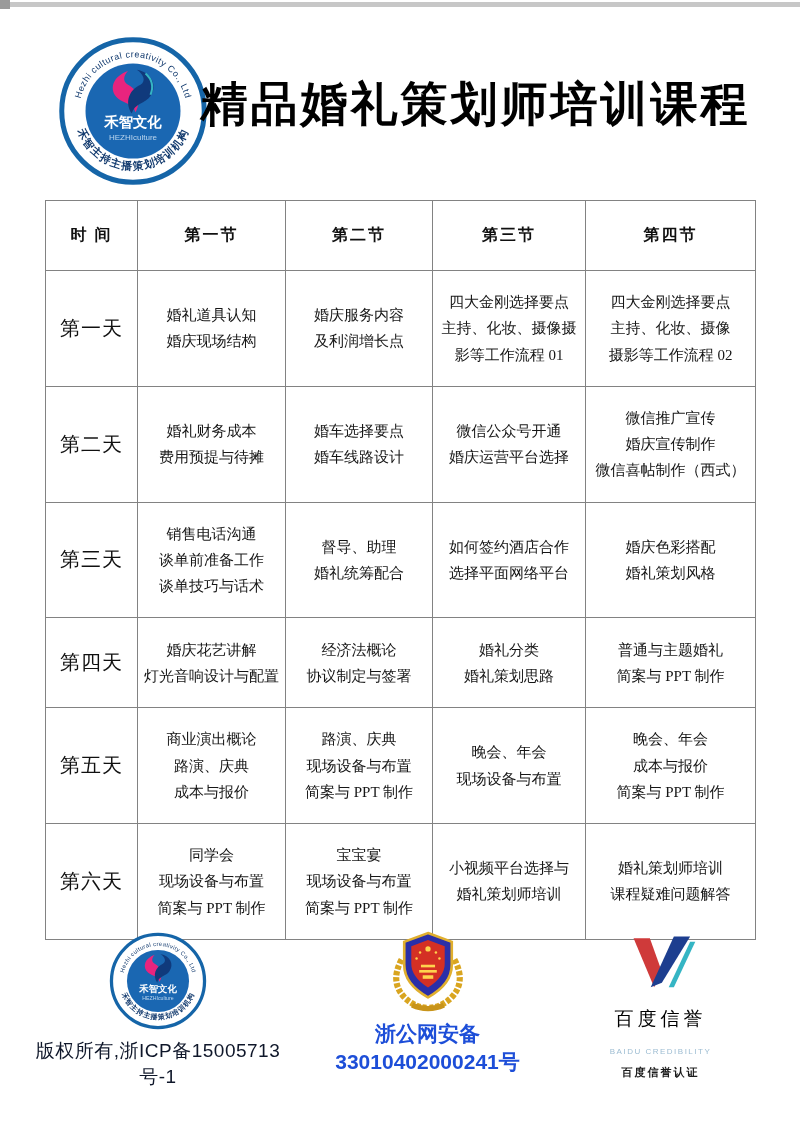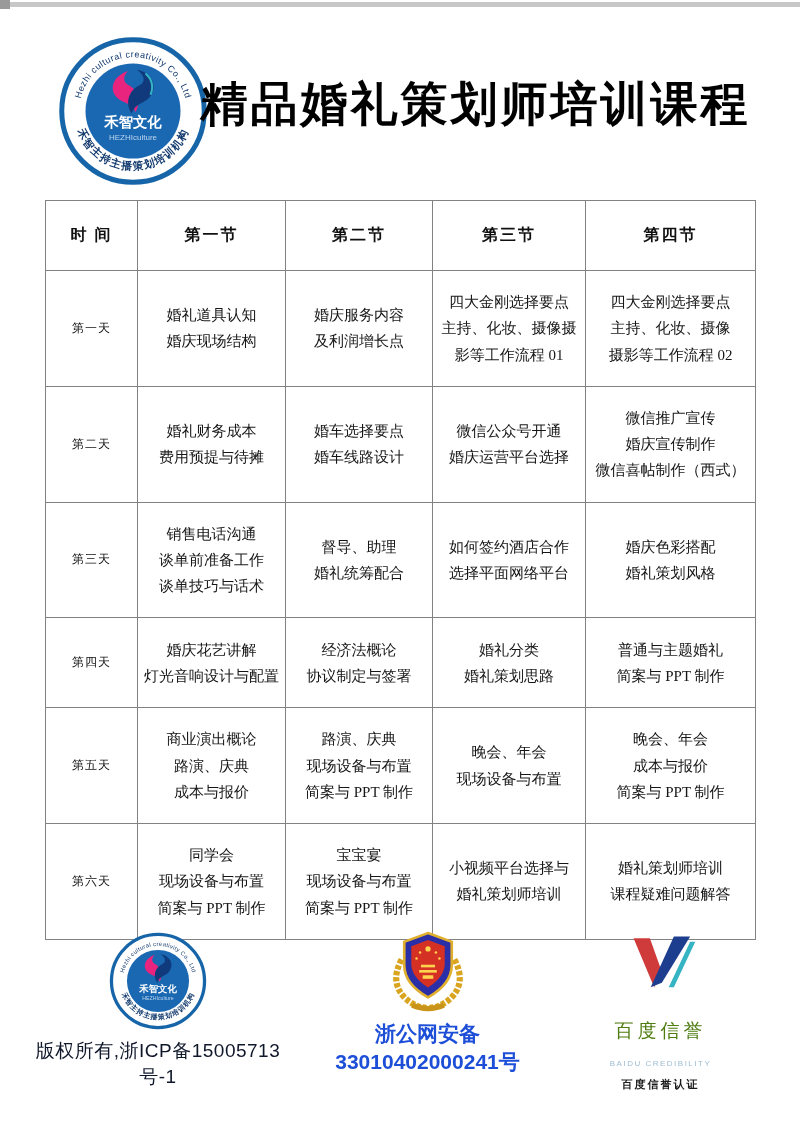--- a/index.html
+++ b/index.html
@@ -18,41 +18,41 @@
   }
 
   
   .course-table {
     position:absolute; left:45px; top:200px; border-collapse:collapse; table-layout:fixed;
   }
   .course-table td {
     border:1px solid #828282; text-align:center; vertical-align:middle; padding:18px 4px;
   }
   .head-cell { font-weight:bold; font-size:16px; letter-spacing:2px; color:#101010; }
-  .day-cell  { vertical-align:top; padding-top:24px; font-size:12px; color:#101010; letter-spacing:1px; }
+  .day-cell  { vertical-align:top; padding-top:24px; font-size:20px; color:#101010; letter-spacing:1px; }
   .cell      { white-space:pre-line; font-size:15px; line-height:1.75; color:#161616; }
   .rh  { height:70px; }
   .r1  { height:102px; }
   .r2  { height:91px; }
   .r3  { height:100px; }
   .r4  { height:90px; }
   .r5  { height:95px; }
   .r6  { height:97px; }
 
   
   .sans { font-family:"Liberation Sans","DejaVu Sans",sans-serif; }
   .footer-left   { position:absolute; left:28px;  top:932px; width:260px; text-align:center; }
   .footer-center { position:absolute; left:300px; top:924px; width:255px; text-align:center; }
   .footer-right  { position:absolute; left:583px; top:934px; width:155px; text-align:center; }
   .logo-small { width:98px; height:98px; display:inline-block; }
   .copyright-text { margin-top:4px; font-size:19px; color:#0f172a; letter-spacing:0.5px; }
   .badge-icon { width:88px; height:92px; display:inline-block; }
   .police-text { font-size:21px; font-weight:bold; color:#1d4ed8; }
   .baidu-v { width:70px; height:60px; display:inline-block; }
-  .baidu-cn { font-size:19px; color:#4d7c0f; letter-spacing:4px; margin-top:20px; }
+  .baidu-cn { font-size:19px; color:#000000; letter-spacing:4px; margin-top:8px; }
   .baidu-en { font-size:8px; color:#9cbcd2; letter-spacing:1.5px; margin-top:15px; }
   .baidu-cert { font-size:11px; font-weight:bold; color:#1b1b1b; letter-spacing:2px; margin-top:9px; }
 
   
   .watermark { position:absolute; right:6px; bottom:12px; display:flex; align-items:flex-end; }
   .mascot { width:36px; height:52px; margin-right:2px; }
   .wm-text { text-align:left; }
   .wm-brand { font-family:"Liberation Sans","DejaVu Sans",sans-serif; font-weight:bold;
               font-size:30px; color:#a4cc74; letter-spacing:4px; line-height:0.9; }
   .wm-url   { font-family:"Liberation Mono","DejaVu Sans Mono",monospace;

